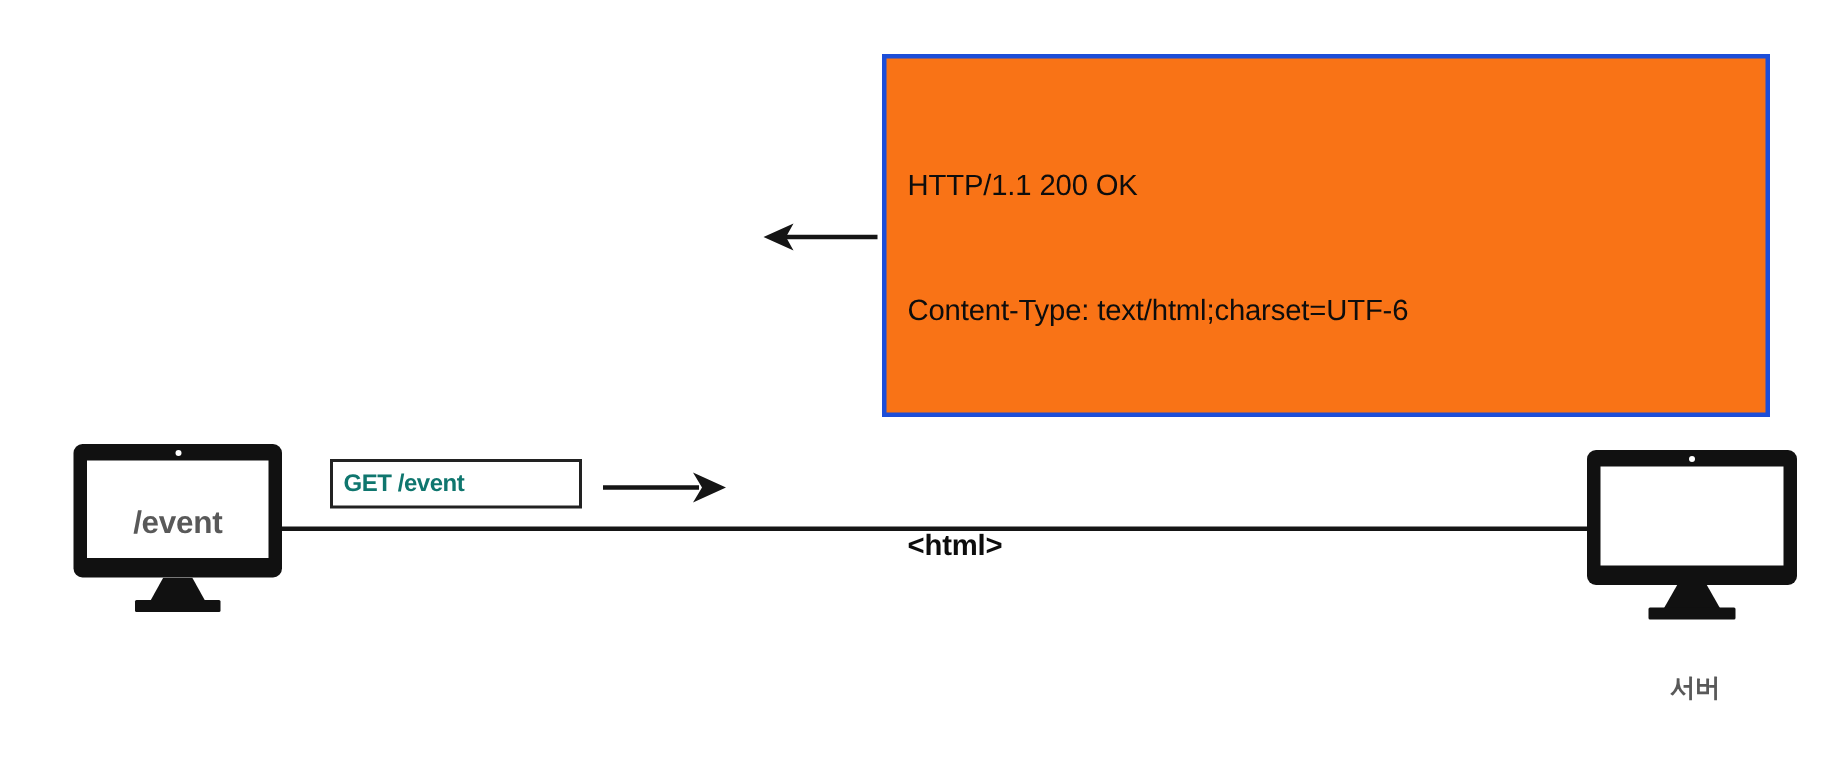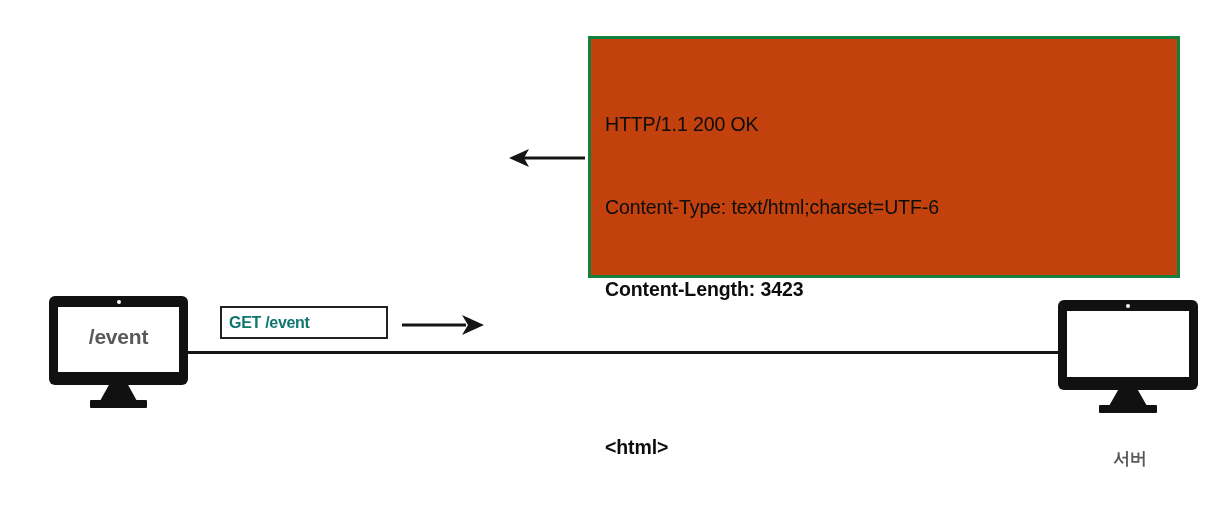--- a/index.html
+++ b/index.html
@@ -20,22 +20,22 @@
   }
 
   
   .response-box {
     position: absolute;
     left: 588px;
     top: 36px;
     width: 592px;
     height: 242px;
     box-sizing: border-box;
-    border: 3px solid #15803d;
-    background: #c2410c;
+    border: 3px solid #1d4ed8;
+    background: #f97316;
   }
   .response-text {
     position: absolute;
     left: 14px;
     top: 17px;
     right: 10px;
     font-size: 19.5px;
     line-height: 27.5px;
     color: #0d0d0d;
     letter-spacing: -0.1px;
@@ -93,20 +93,21 @@
   }
   .monitor .screen-label {
     position: absolute;
     left: 0;
     right: 0;
     text-align: center;
     font-size: 21px;
     font-weight: 700;
     color: #595959;
     letter-spacing: -0.2px;
+    margin-top: 12px;
   }
   .monitor .neck {
     position: absolute;
     background: #111111;
   }
   .monitor .base {
     position: absolute;
     background: #111111;
     border-radius: 1px;
   }
@@ -171,21 +172,20 @@
 </style>
 </head>
 <body>
 
 <div id="canvas">
 
   <div class="response-box">
     <div class="response-text">
       <span class="resp-line">HTTP/1.1 200 OK</span>
       <span class="resp-line">Content-Type: text/html;charset=UTF-6</span>
-      <span class="resp-line bold">Content-Length: 3423</span>
       <span class="resp-line blank"></span>
       <span class="resp-line bold">&lt;html&gt;</span>
       
       
     </div>
   </div>
 
   <svg class="arrow-svg arrow-response" width="84" height="30" viewBox="0 0 84 30">
     <line x1="80" y1="15" x2="18" y2="15" stroke="#151515" stroke-width="3"></line>
     <polygon points="4,15 24,6 19,15 24,24" fill="#151515"></polygon>

